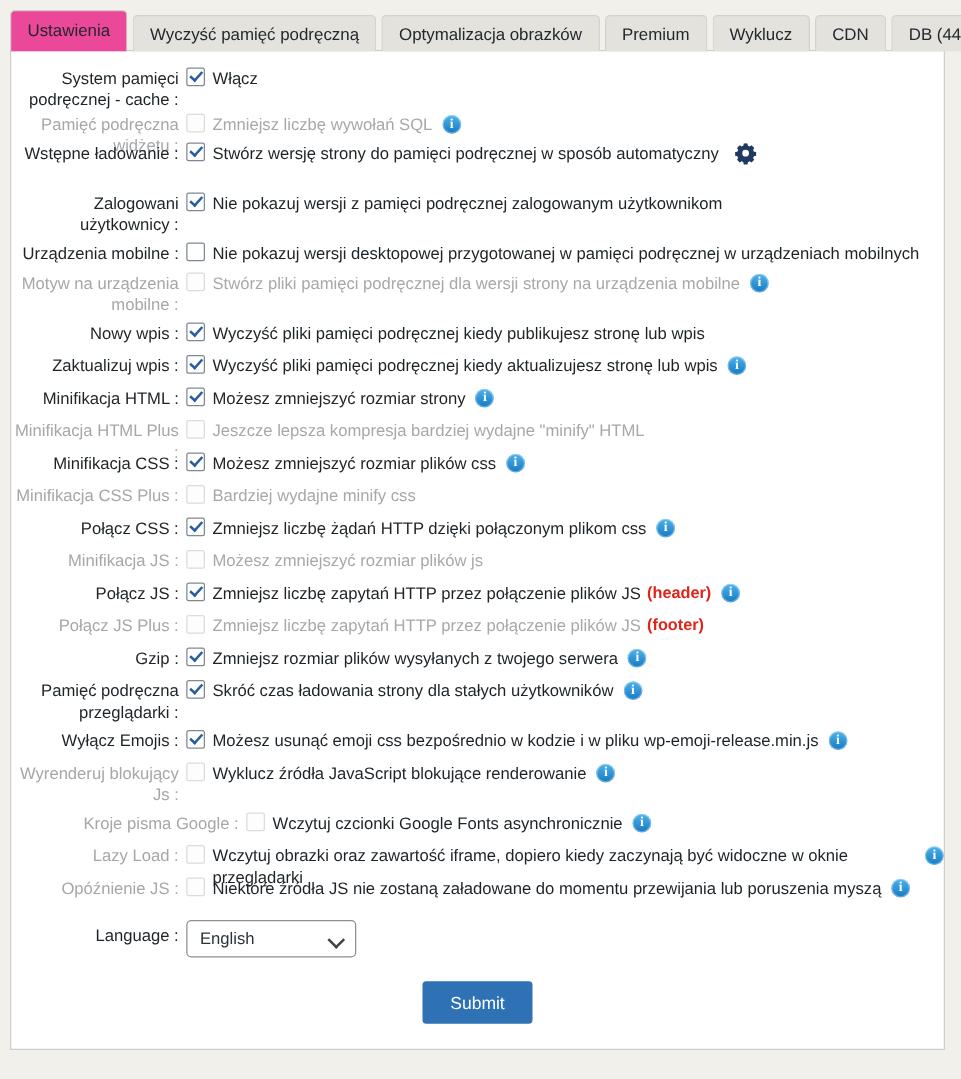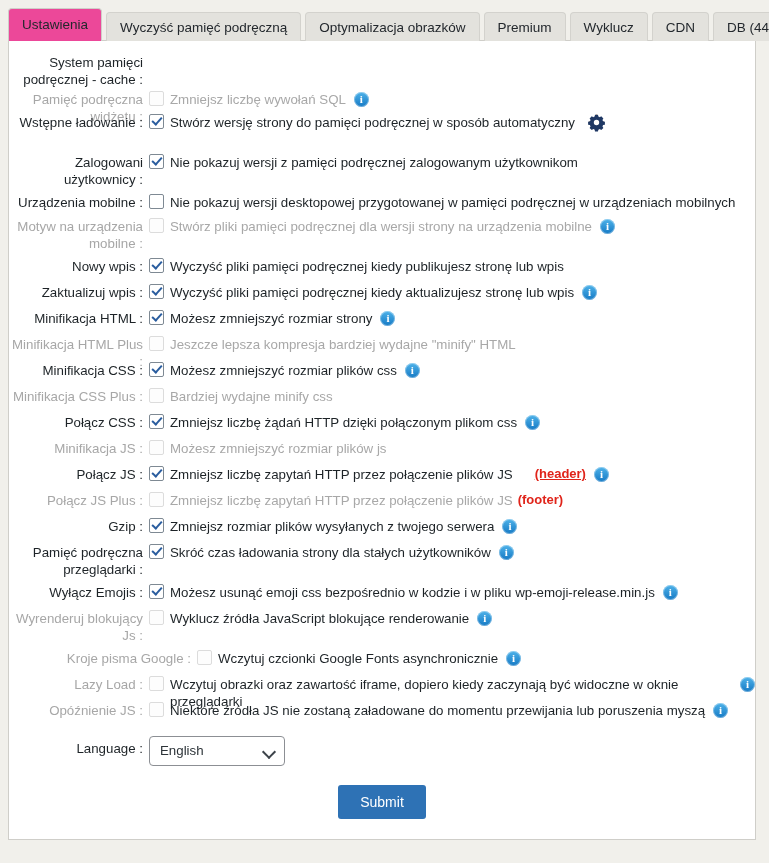--- a/index.html
+++ b/index.html
@@ -237,20 +237,24 @@
     <div class="tab">Premium</div>
     <div class="tab">Wyklucz</div>
     <div class="tab">CDN</div>
     <div class="tab">DB (449)</div>
   </div>
 
 <div class="panel">
   <div class="form">
       <div class="row" style="position: absolute; left: 0px; top: 10px; width: 100%;">
         <div class="label-cell">System pamięci podręcznej - cache :</div>
+        <div class="ctrl-cell">
+          <div class="cb checked"></div>
+          <div class="desc">Włącz</div>
+        </div>
       </div>
       <div class="row" style="position: absolute; left: 0px; top: 47px; width: 100%;">
         <div class="label-cell dim">Pamięć podręczna widżetu :</div>
         <div class="ctrl-cell">
           <div class="cb disabled"></div>
           <div class="desc dim">Zmniejsz liczbę wywołań SQL</div>
           <div class="info"></div>
         </div>
       </div>
       <div class="row" style="position: absolute; left: 0px; top: 70px; width: 100%;">
@@ -344,21 +348,21 @@
         <div class="ctrl-cell">
           <div class="cb disabled"></div>
           <div class="desc dim">Możesz zmniejszyć rozmiar plików js</div>
         </div>
       </div>
       <div class="row" style="position: absolute; left: 0px; top: 422px; width: 100%;">
         <div class="label-cell">Połącz JS :</div>
         <div class="ctrl-cell">
           <div class="cb checked"></div>
           <div class="desc">Zmniejsz liczbę zapytań HTTP przez połączenie plików JS</div>
-          <span class="tagred" style="margin-left: 22px; padding-top: 1px; text-decoration: underline;">(header)</span>
+          <span class="tagred" style="margin-left: 5px; padding-top: 1px;">(header)</span>
           <div class="info"></div>
         </div>
       </div>
       <div class="row" style="position: absolute; left: 0px; top: 448px; width: 100%;">
         <div class="label-cell dim">Połącz JS Plus :</div>
         <div class="ctrl-cell">
           <div class="cb disabled"></div>
           <div class="desc dim">Zmniejsz liczbę zapytań HTTP przez połączenie plików JS</div>
           <span class="tagred" style="margin-left: 5px; padding-top: 1px; text-align: right;">(footer)</span>
         </div>

